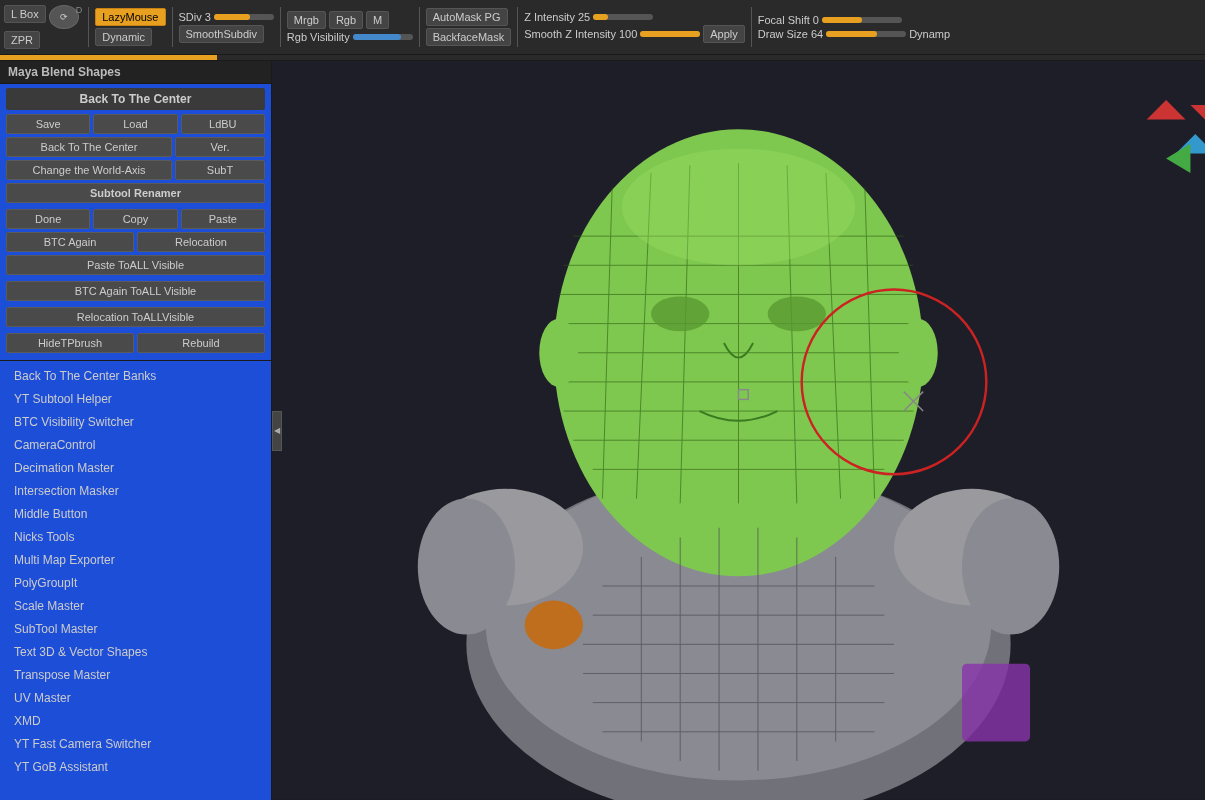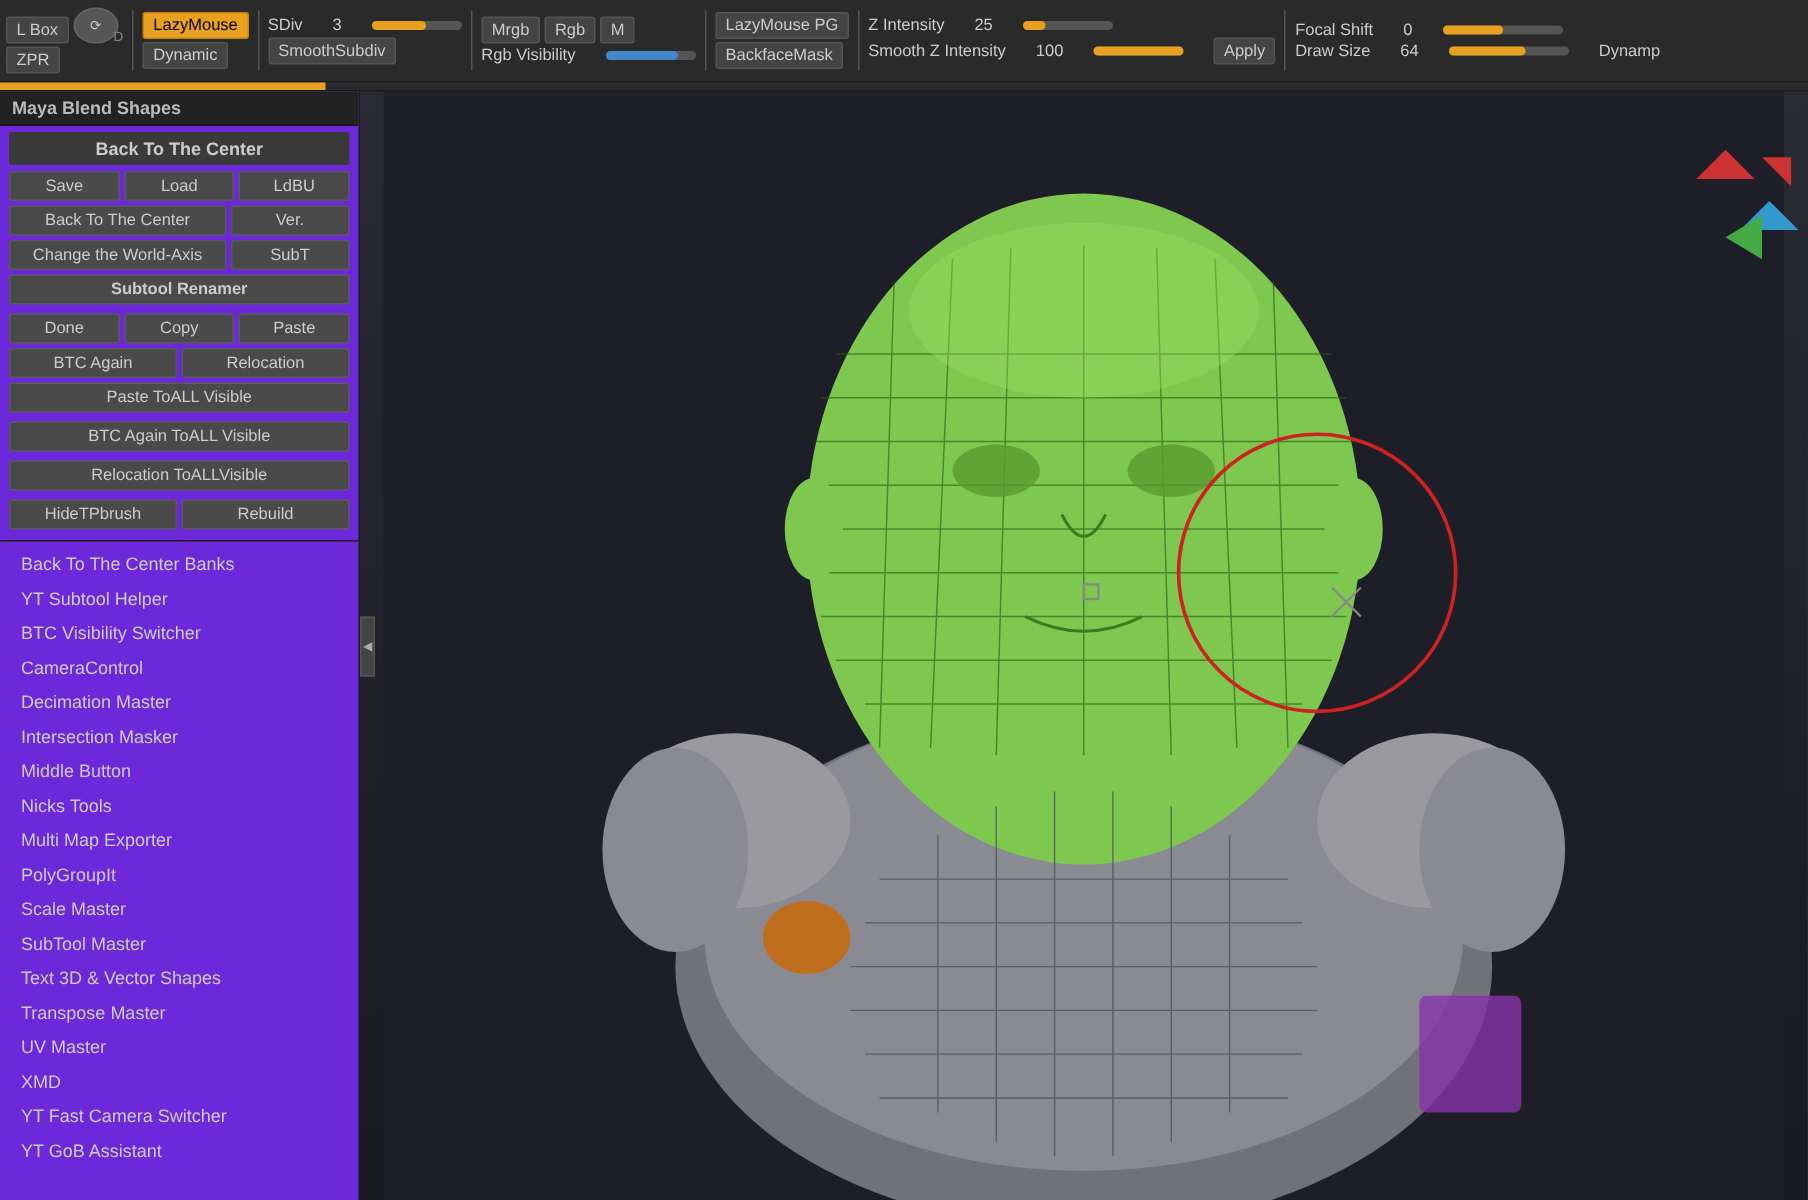--- a/index.html
+++ b/index.html
@@ -38,28 +38,28 @@
     }
     .toolbar-btn.orange { background: #e8a020; color: #000; border-color: #c88010; }
 
     .toolbar-group {
       display: flex;
       flex-direction: column;
       gap: 2px;
     }
     .toolbar-row {
       display: flex;
-      align-items: flex-end;
+      align-items: flex-start;
       gap: 3px;
     }
 
     .slider-group {
       display: flex;
       align-items: center;
-      gap: 20px;
+      gap: 3px;
     }
     .slider-label {
       font-size: 11px;
       color: #ccc;
       white-space: nowrap;
     }
     .slider-track {
       width: 60px;
       height: 6px;
       background: #555;
@@ -75,22 +75,22 @@
 
     .toolbar-divider {
       width: 1px;
       height: 40px;
       background: #555;
       margin: 0 2px;
     }
 
     
     .left-panel {
-      width: 240px;
-      background: #6d28d9;
+      width: 272px;
+      background: #1d4ed8;
       border-right: 1px solid #1a1a1a;
       flex-shrink: 0;
       display: flex;
       flex-direction: column;
       overflow: hidden;
     }
 
     .panel-header {
       background: #222;
       padding: 4px 8px;
@@ -240,21 +240,21 @@
       <div class="slider-track blue">
         <div class="slider-fill" style="width:80%;"></div>
       </div>
     </div>
   </div>
 
   <div class="toolbar-divider"></div>
 
   <div class="toolbar-group">
     <div class="toolbar-row">
-      <button class="toolbar-btn">LazyMouse PG</button>
+      <button class="toolbar-btn">AutoMask PG</button>
     </div>
     <div class="toolbar-row">
       <button class="toolbar-btn">BackfaceMask</button>
     </div>
   </div>
 
   <div class="toolbar-divider"></div>
 
   <div class="toolbar-group">
     <div class="toolbar-row slider-group">

